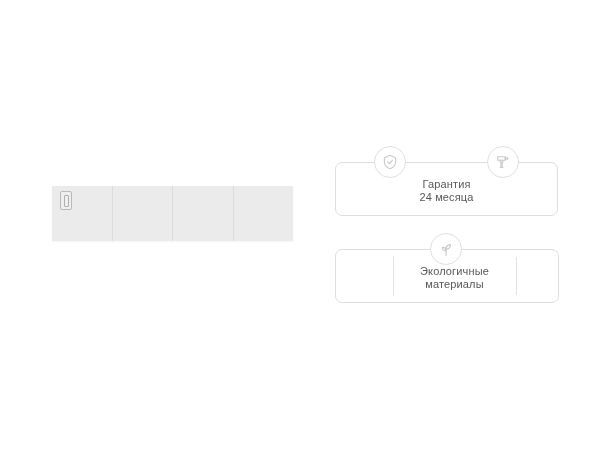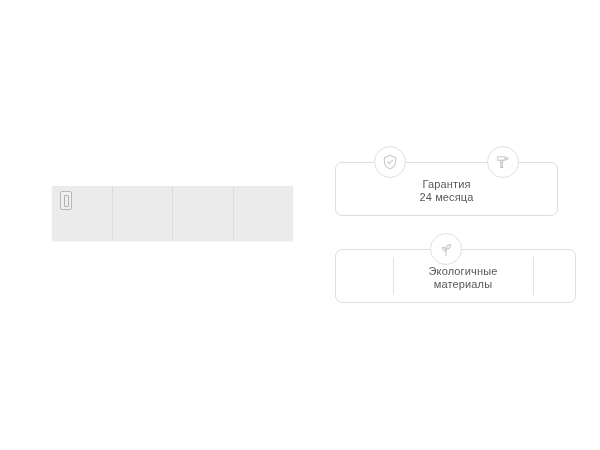--- a/index.html
+++ b/index.html
@@ -75,21 +75,21 @@
   }
   #card-warranty {
     left: 335px;
     top: 162px;
     width: 223px;
     height: 54px;
   }
   #card-eco {
     left: 335px;
     top: 249px;
-    width: 241px;
+    width: 224px;
     height: 54px;
     padding-left: 15px;
   }
 
   .card-cell {
     flex: 1 1 0;
     position: relative;
     display: flex;
     align-items: center;
     justify-content: center;

